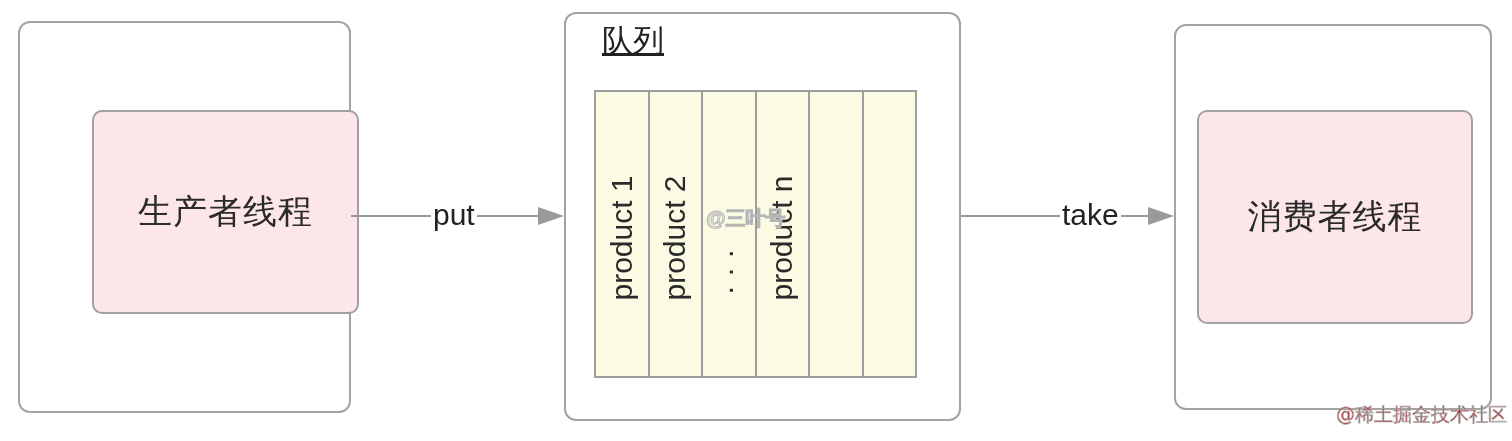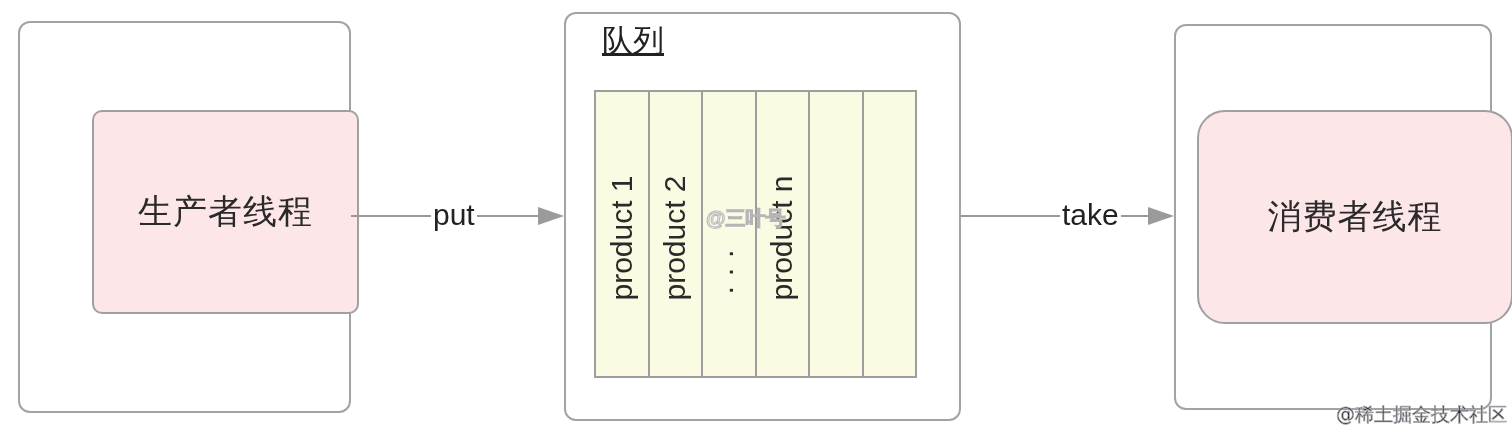--- a/index.html
+++ b/index.html
@@ -54,21 +54,21 @@
     padding:0 2px;
   }
   .wm-overlay {
     position:absolute; left:706px; top:205px;
     font-family:"Liberation Sans",sans-serif;
     font-size:20px; color:rgba(255,255,255,0.85);
     -webkit-text-stroke:1px #b5b5b5; white-space:nowrap; font-weight:bold;
   }
   .wm-corner {
     position:absolute; left:1336px; top:402px;
-    font-size:19px; color:#0f172a;
+    font-size:19px; color:#b91c1c;
     -webkit-text-stroke:0.8px #b0b0b0; white-space:nowrap;
   }
 </style>
 </head>
 <body>
 
 <div class="box" style="left:18px; top:21px; width:333px; height:392px;">
   <div class="thread" style="left:32px; top:87px; width:267px; height:204px;margin-left:40px;">生产者线程</div>
 </div>
 
@@ -103,16 +103,16 @@
 </div>
 <div class="wm-overlay">@三叶号</div>
 
 <div>
   <div class="arrow-line" style="left:961px; top:215px; width:190px;"></div>
   <div class="arrow-head" style="left:1148px; top:207px;"></div>
   <div class="arrow-label" style="left:1060px; top:200px;">take</div>
 </div>
 
 <div class="box" style="left:1174px; top:24px; width:318px; height:386px;">
-  <div class="thread" style="left:21px; top:84px; width:316px; height:214px;border-radius:28px;">消费者线程</div>
+  <div class="thread" style="left:21px; top:84px; width:276px; height:214px;">消费者线程</div>
 </div>
 
 <div class="wm-corner">@稀土掘金技术社区</div>
 
 </body></html>

